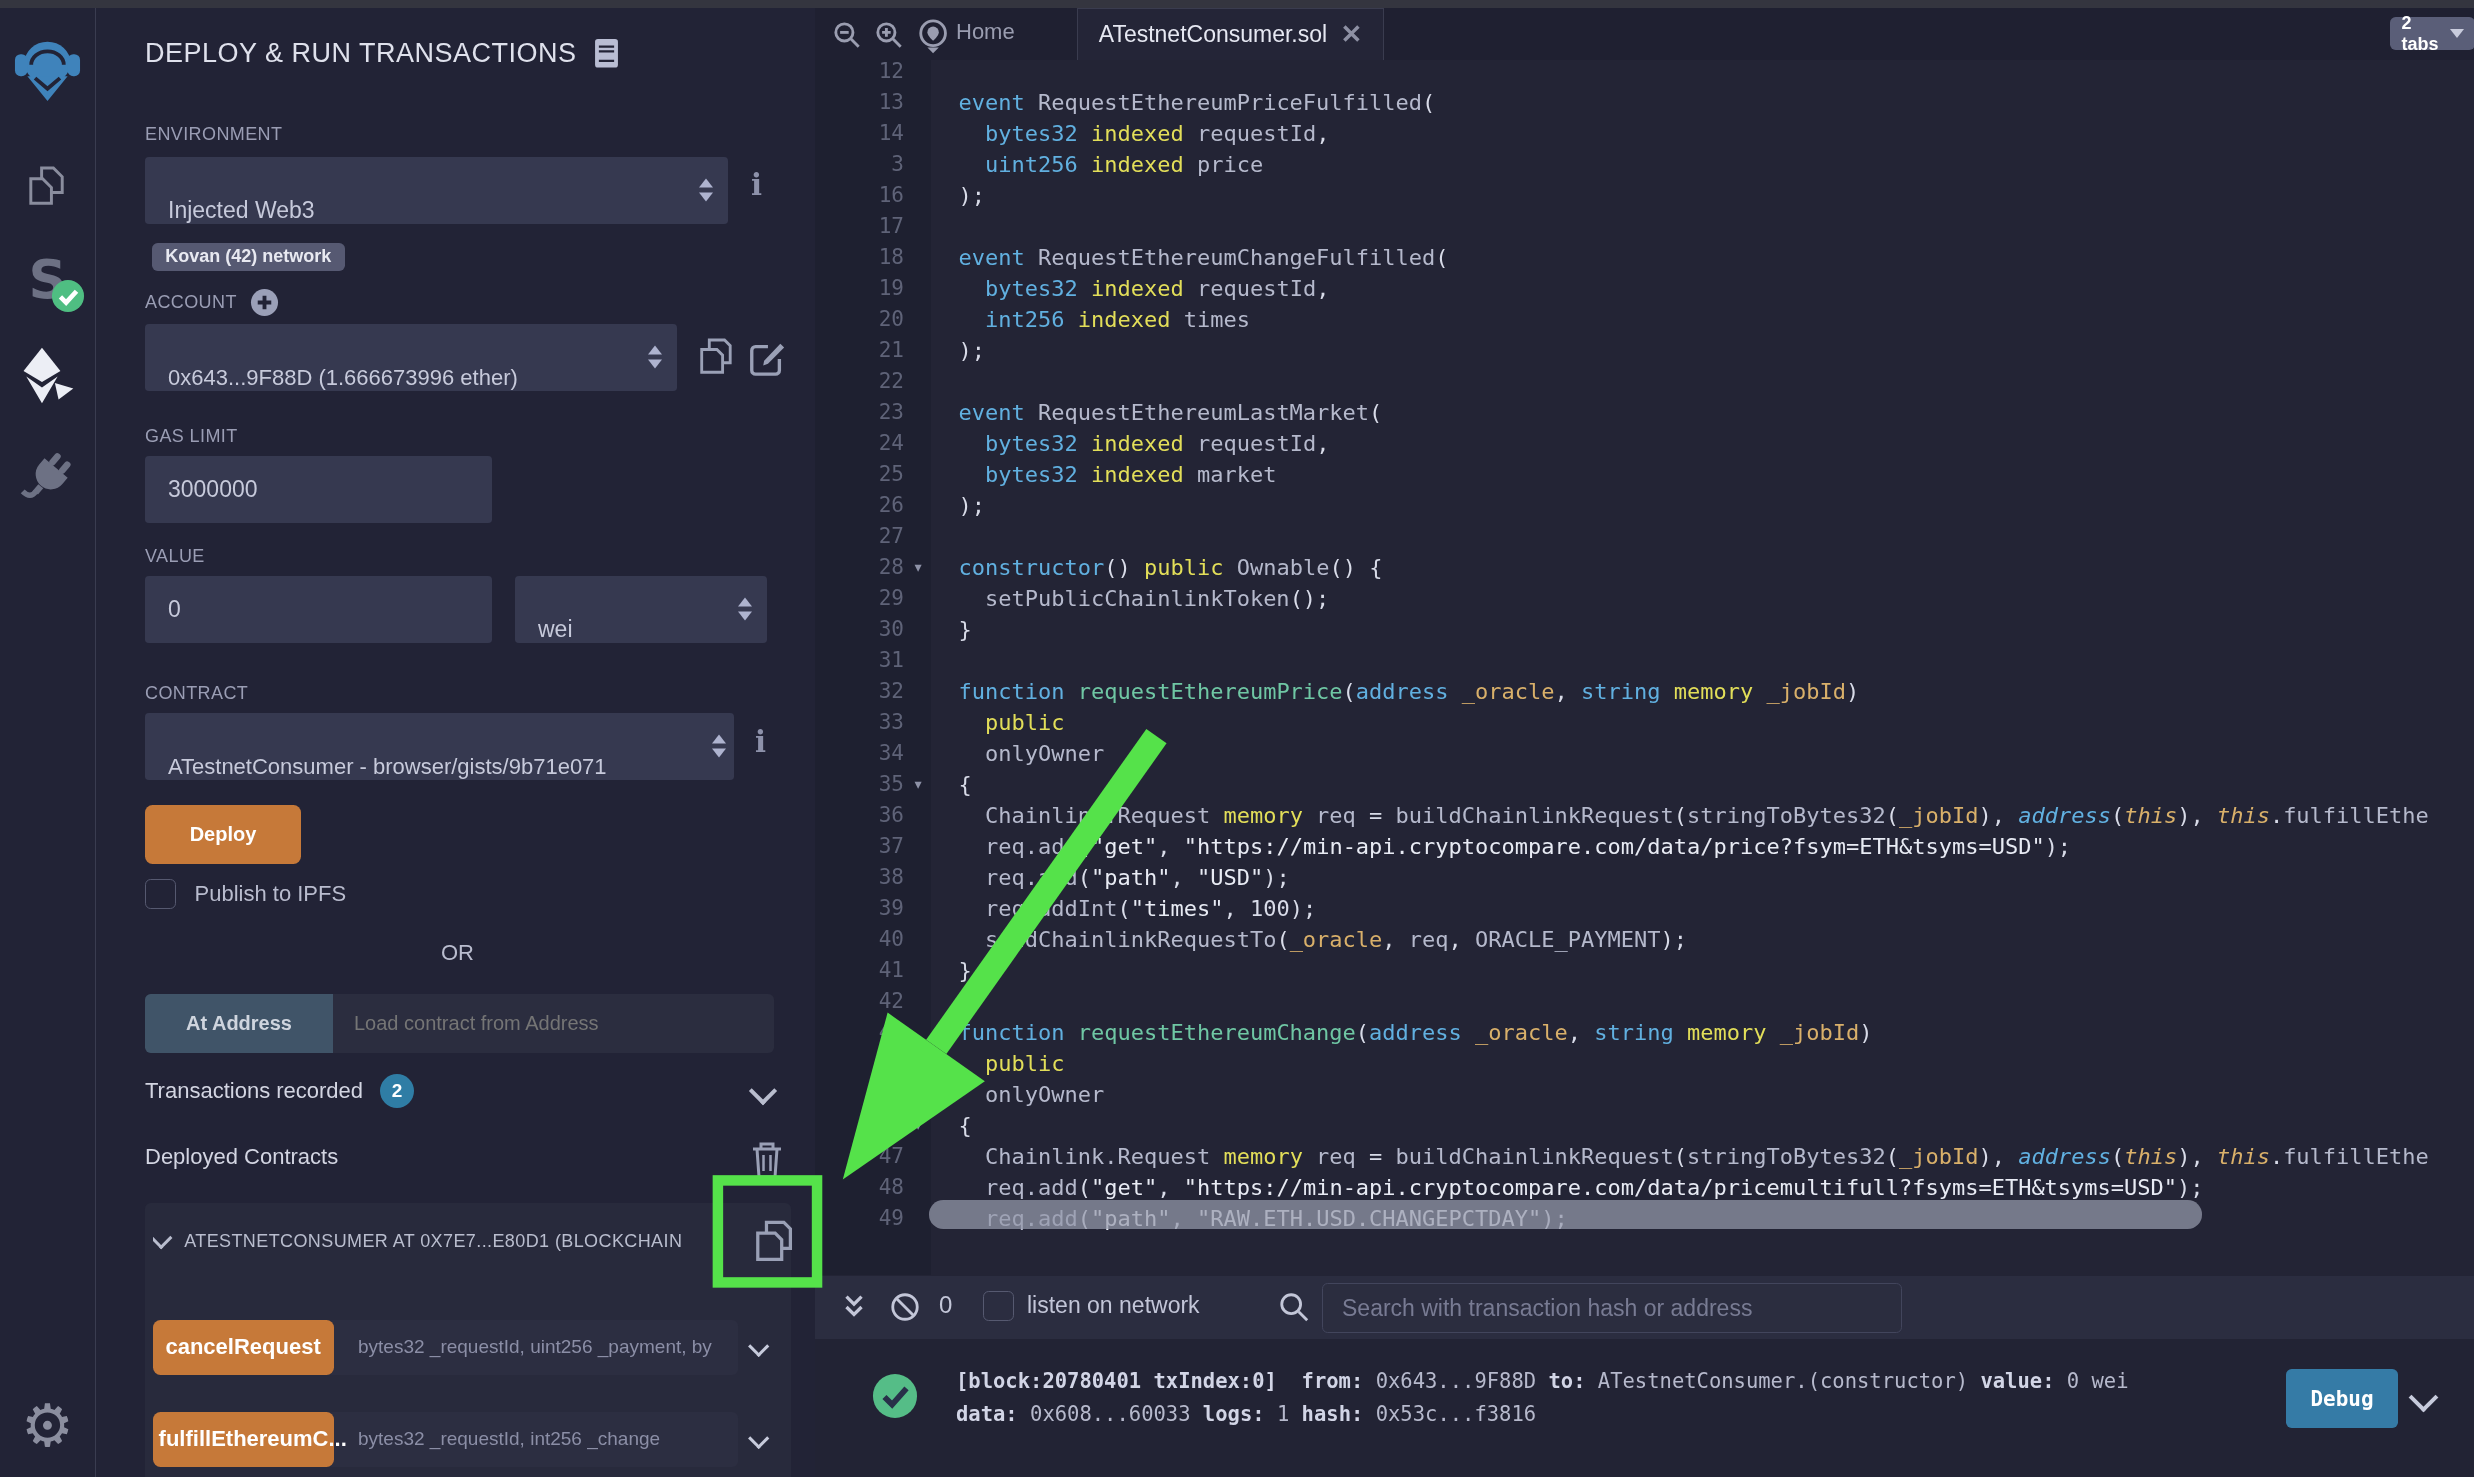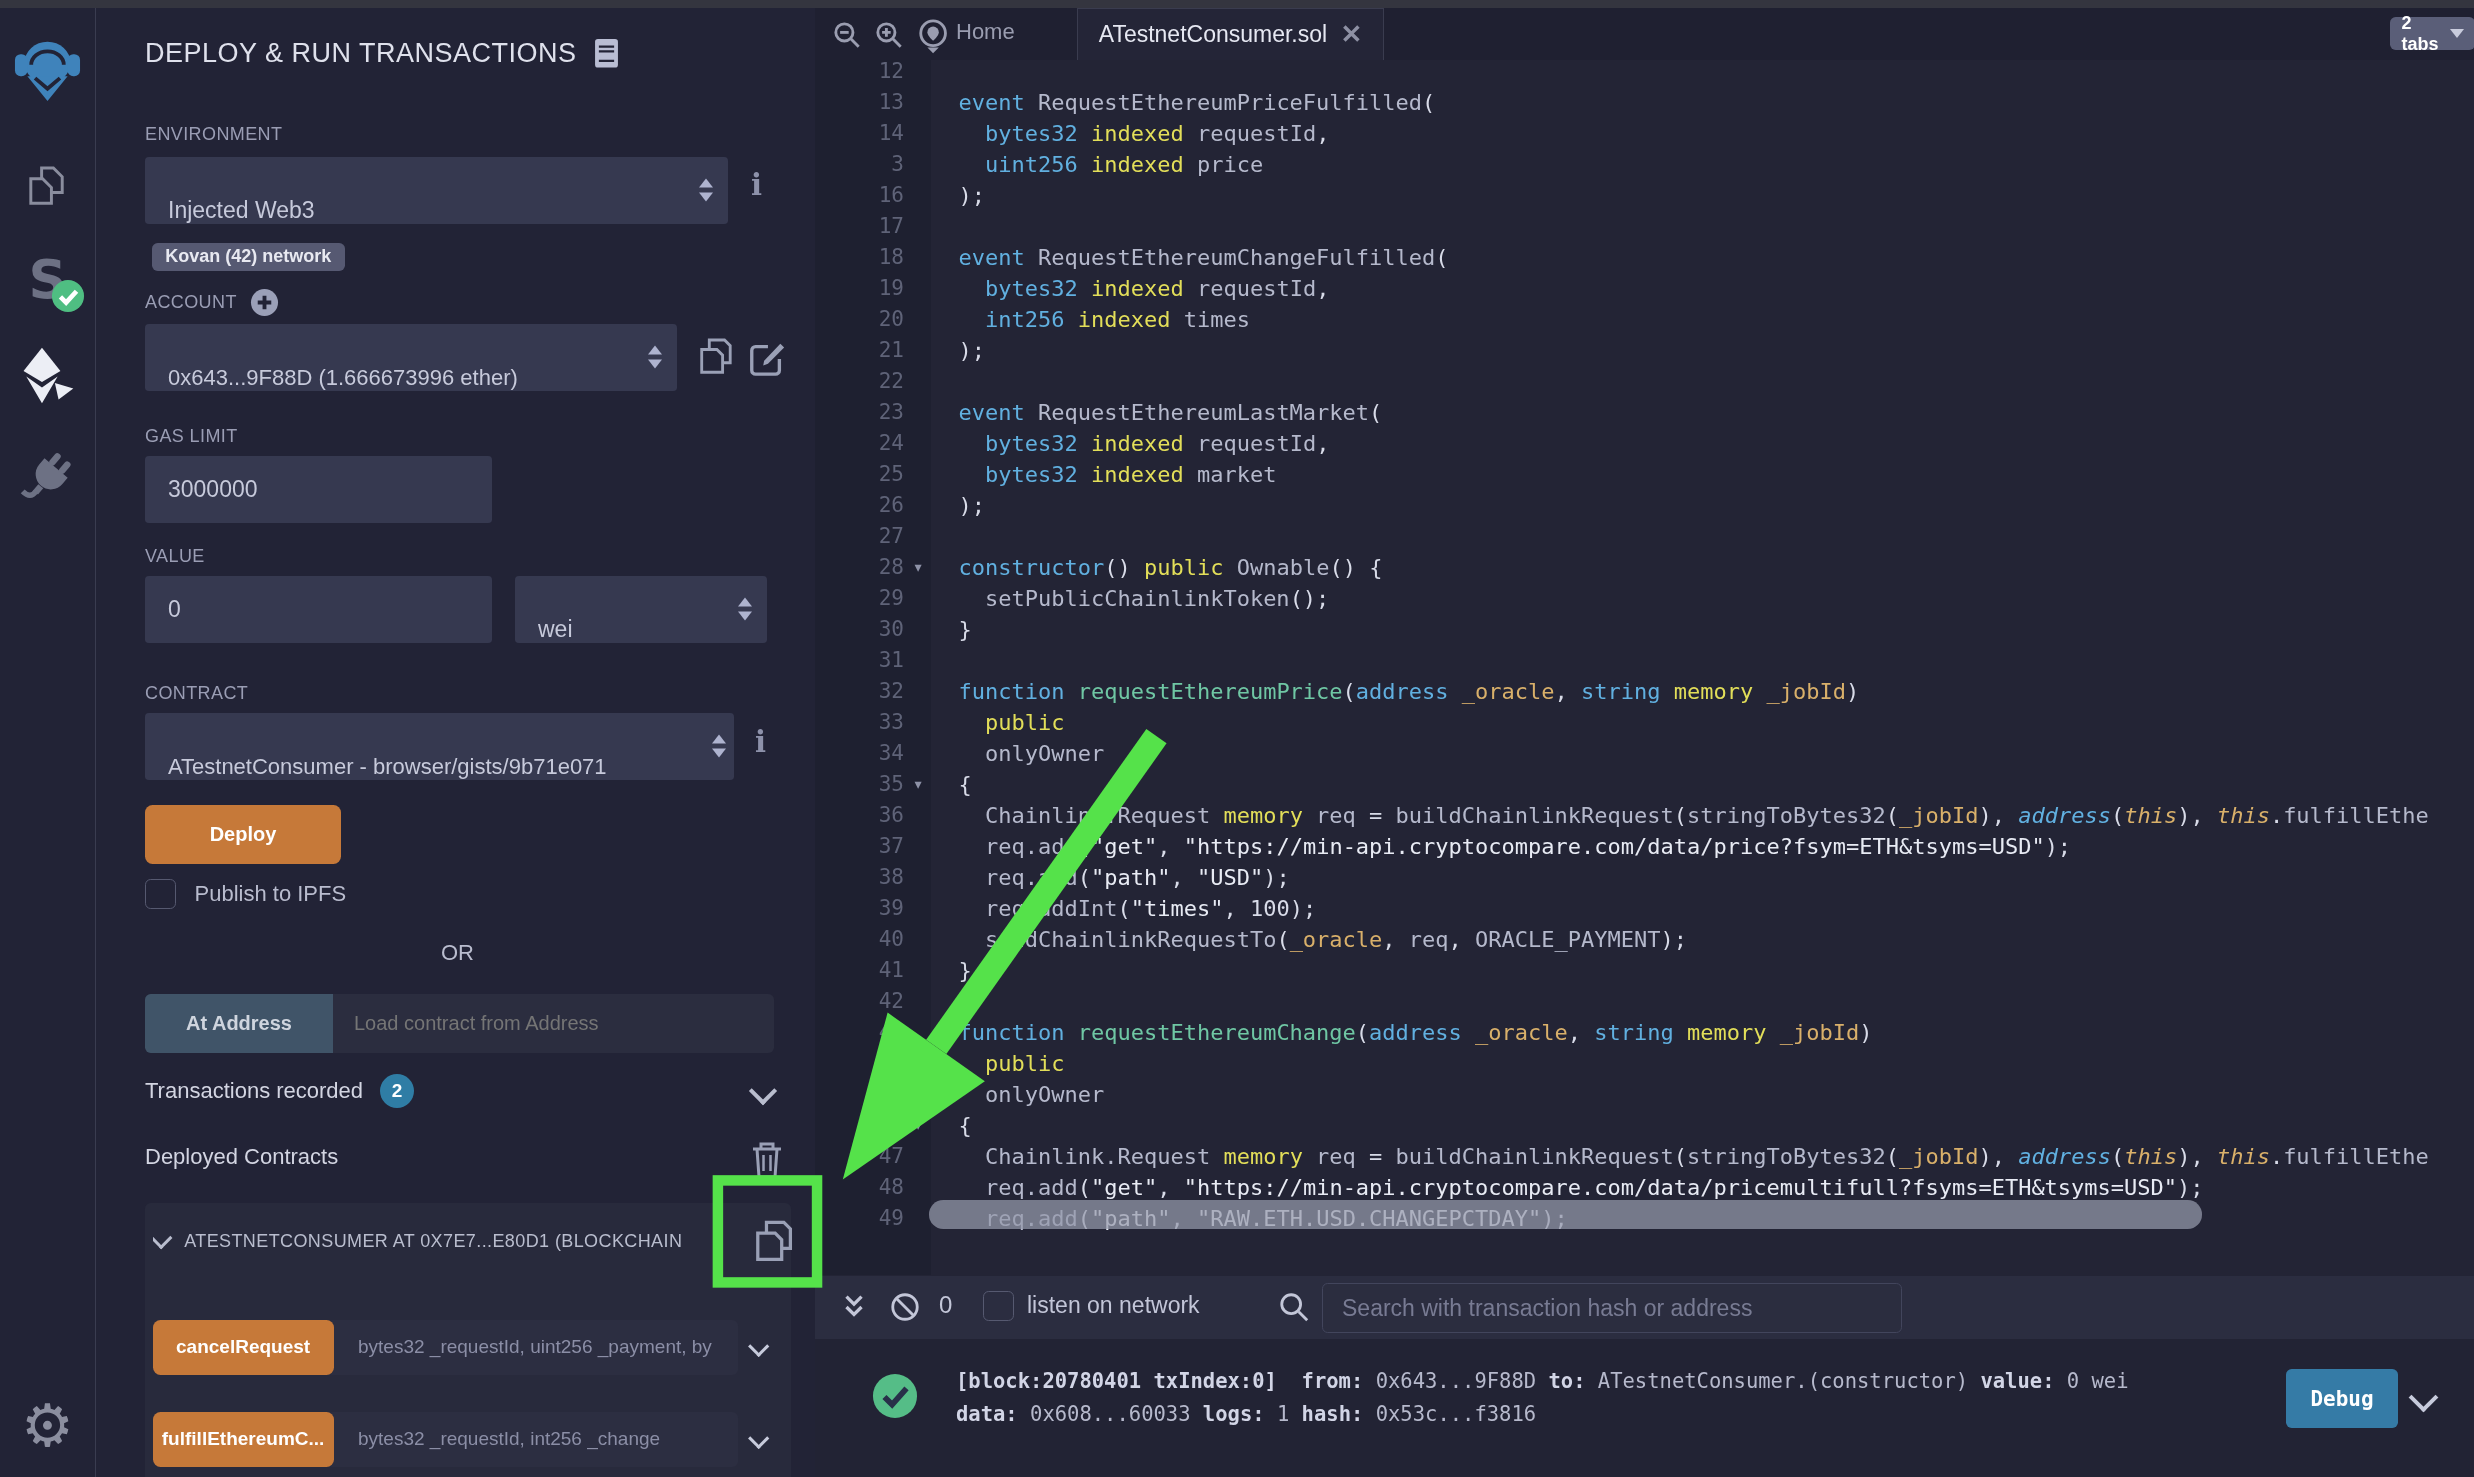--- a/index.html
+++ b/index.html
@@ -24,21 +24,21 @@
   .info-i{position:absolute;color:#8d91aa;font-family:"DejaVu Serif",serif;font-weight:bold;font-size:29px;}
   .badge-net{position:absolute;background:#565972;color:#e8e9f1;font-size:18px;font-weight:bold;
     border-radius:5.7px;padding:3.8px 13.3px;}
   .btn-orange{position:absolute;background:#c67939;border:none;border-radius:7.6px;color:#fff;
     font-size:20px;font-weight:bold;font-family:"Liberation Sans",sans-serif;}
   .chk{appearance:none;-webkit-appearance:none;width:30.5px;height:30.5px;border:1.9px solid #565970;
     border-radius:5.7px;background:transparent;margin:0;}
   
   #deployed-box{position:absolute;left:48px;top:1195px;width:646px;height:282px;background:#282a3c;border-radius:5.7px 5.7px 0 0;}
   .fn-row{position:absolute;left:7.6px;width:629px;height:55px;display:flex;align-items:stretch;}
-  .fn-btn{background:#c67939;border:none;border-radius:7.6px;color:#fff;font-weight:bold;font-size:19px;
+  .fn-btn{background:#c67939;border:none;border-radius:7.6px;color:#fff;font-weight:bold;font-size:22px;
     width:181px;flex:none;z-index:2;font-family:"Liberation Sans",sans-serif;}
   .fn-params{flex:none;width:412px;margin-left:-7.6px;background:#2c2e41;border-radius:5.7px;color:#8b8ea6;
     font-size:19px;display:flex;align-items:center;padding-left:32px;box-sizing:border-box;
     white-space:nowrap;overflow:hidden;}
   .fn-chev{margin-left:13.3px;align-self:center;width:12.4px;height:12.4px;border-right:3.8px solid #c7cbdc;border-bottom:3.8px solid #c7cbdc;transform:rotate(45deg);}
   
   #main{left:815px;top:7.6px;width:1660px;height:1470px;background:#232435;z-index:2;overflow:hidden;}
   #tabbar{position:absolute;left:0;top:0;width:1660px;height:52px;background:#1f2031;}
   #active-tab{position:absolute;left:262px;top:0;width:307px;height:52px;background:#242537;
     border:1px solid #3a3c4f;border-bottom:none;box-sizing:border-box;display:flex;align-items:center;justify-content:center;gap:13.3px;}
@@ -190,21 +190,21 @@
     <div class="pl-label" style="left:48px;top:675px;">CONTRACT</div>
     <div class="sel" style="left:48px;top:705px;width:589px;height:67px;font-size:22px;padding-right:38px;overflow:hidden;">
       <span style="white-space:nowrap;">ATestnetConsumer - browser/gists/9b71e071</span>
       <span class="updown" style="right:7.6px;">
           <i class="u"></i>
           <i class="d"></i>
         </span>
     </div>
     <span class="info-i" style="left:658px;top:717px;">i</span>
 
-    <button class="btn-orange" style="left:48px;top:797px;width:196px;height:59px;">Deploy</button>
+    <button class="btn-orange" style="left:48px;top:797px;width:156px;height:59px;">Deploy</button>
 
     <div class="abs" style="left:48px;top:871px;display:flex;align-items:center;gap:19px;">
       <input type="checkbox" class="chk" style="">
       <span style="color:#b9bcce;font-size:22px;">Publish to IPFS</span>
     </div>
 
     <div class="abs" style="left:0;top:932px;width:721px;text-align:center;color:#b9bcce;font-size:22px;">OR</div>
 
     <div class="abs" style="left:48px;top:986px;width:629px;height:59px;display:flex;">
       <button style="width:188px;flex:none;background:#405468;border:none;border-radius:5.7px 0 0 5.7px;color:#cfd5de;font-size:20px;font-weight:bold;font-family:'Liberation Sans',sans-serif;">At Address</button>

